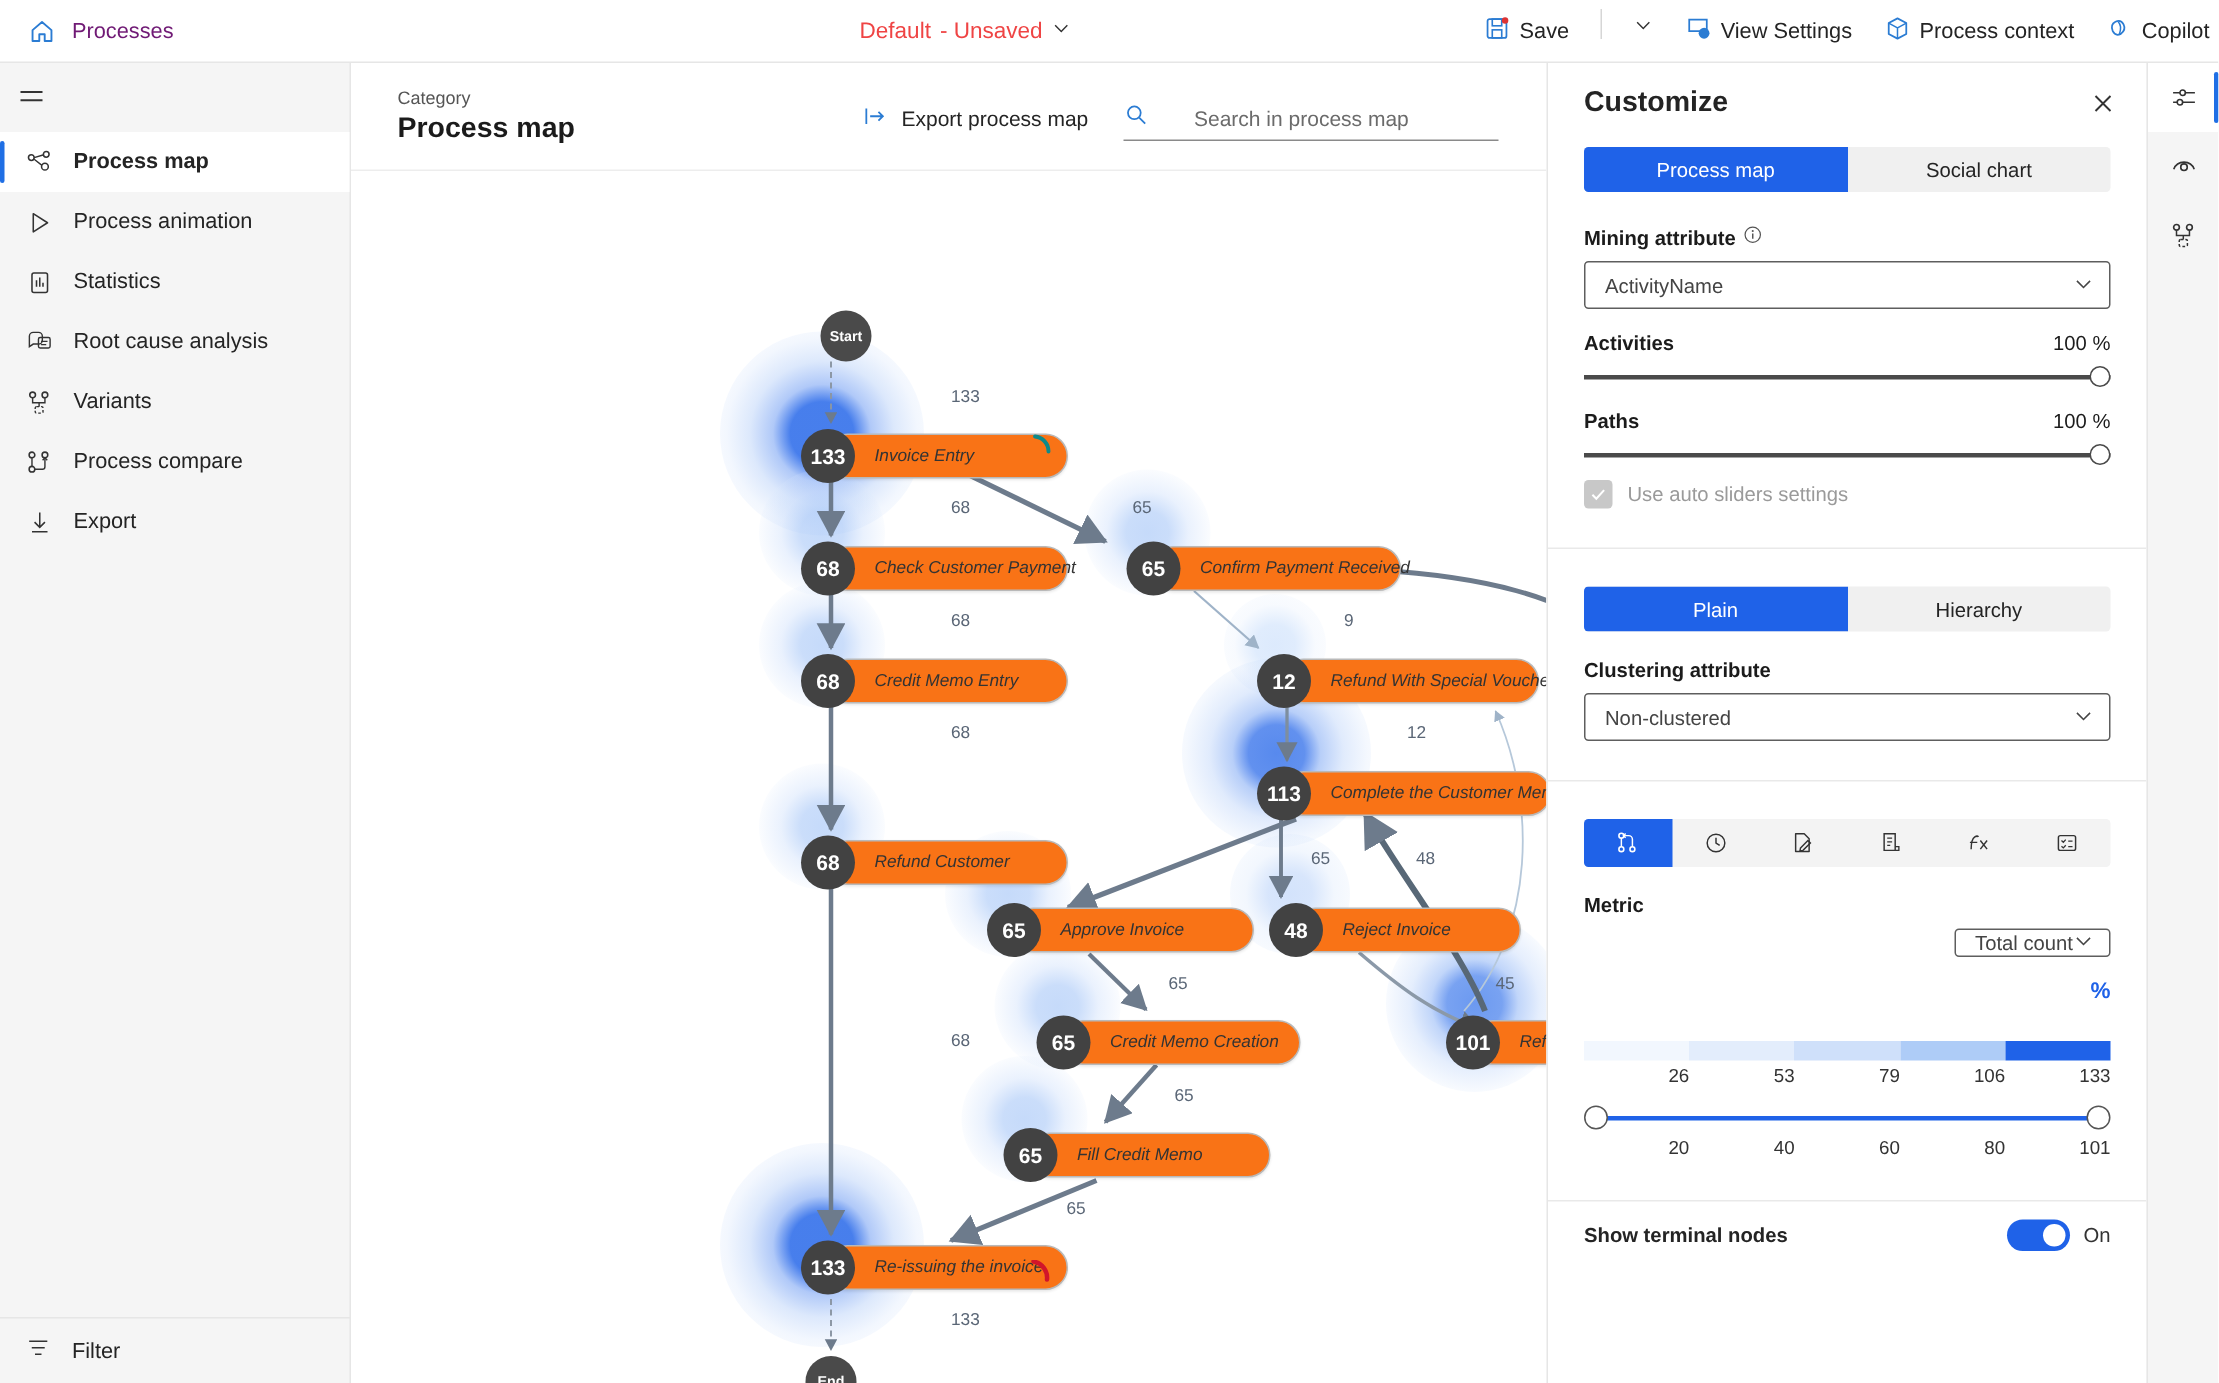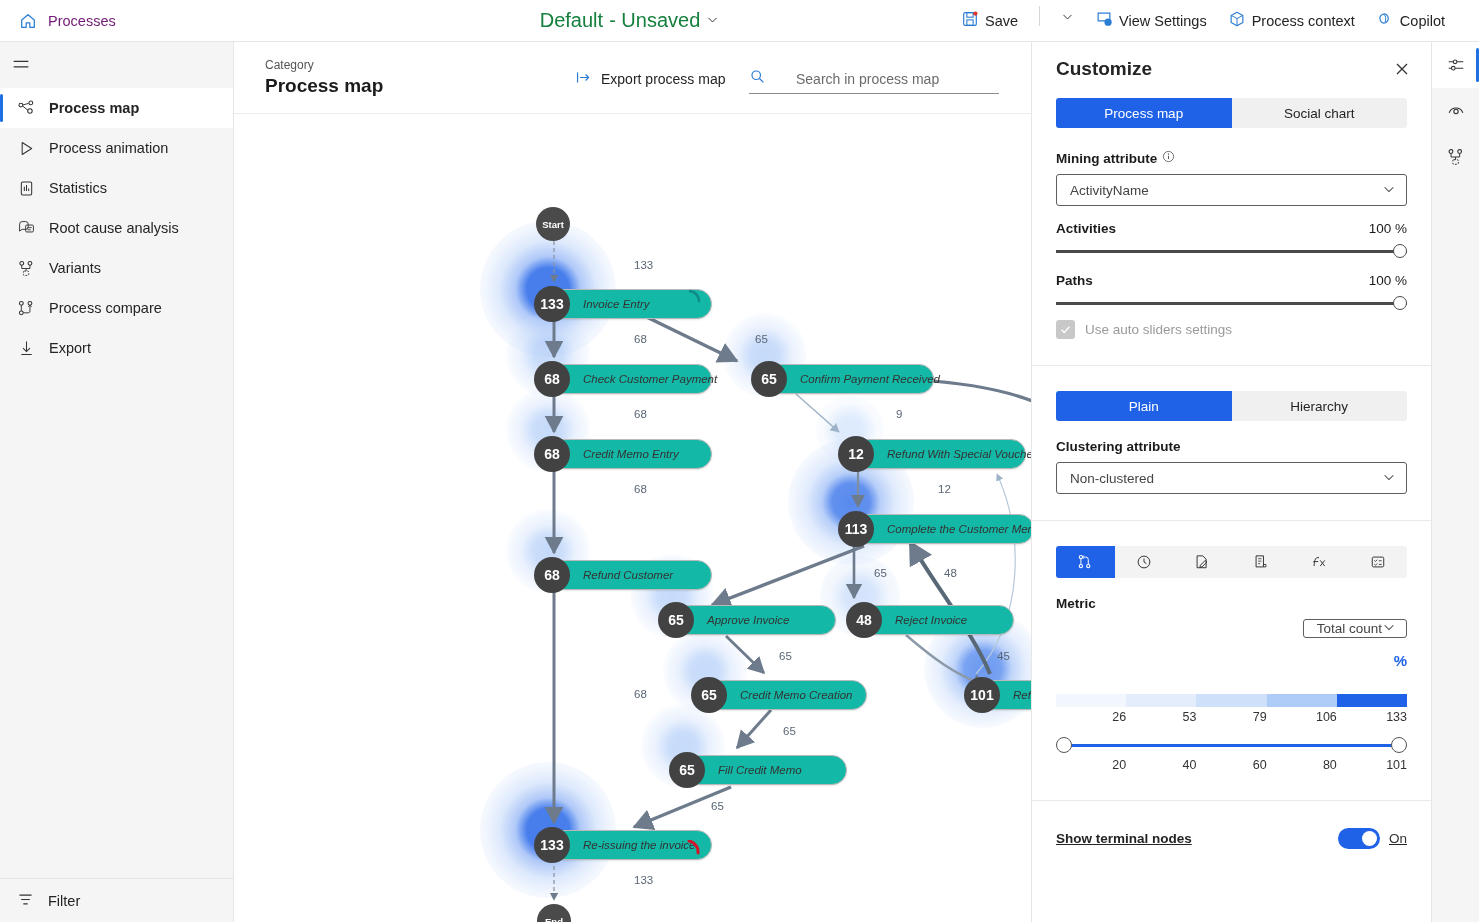--- a/index.html
+++ b/index.html
@@ -17,22 +17,22 @@
   .topbar {
     position: absolute; top: 0; left: 0; width: 1479px; height: 42px;
     background: #ffffff;
     border-bottom: 1px solid #e6e6e6;
     display: flex; align-items: center;
   }
   .tb-left { display: flex; align-items: center; gap: 10px; padding-left: 18px; width: 300px; }
   .tb-home { width: 20px; height: 20px; display:flex; align-items:center; justify-content:center; }
   .tb-title { font-size: 14.5px; color: #701a75; }
   .tb-center { flex: 1; display: flex; align-items: center; justify-content: center; gap: 6px; }
-  .tb-doc { font-size: 20px; color: #15803d; }
-  .tb-right { display: flex; align-items: flex-start; gap: 17px; padding-right: 32px; }
+  .tb-doc { font-size: 15px; color: #ef4444; }
+  .tb-right { display: flex; align-items: flex-start; gap: 17px; padding-right: 4px; }
   .tb-btn { display: flex; align-items: center; gap: 6px; font-size: 14.5px; color: #242424; cursor: pointer; padding: 4px 2px; }
   .tb-sep { width: 1px; height: 20px; background: #d6d6d6; margin: 0 2px; }
   .chev { display:inline-block; }
 
   
   .leftnav {
     position: absolute; top: 42px; left: 0; width: 234px; height: 880px;
     background: #f5f5f5; border-right: 1px solid #e6e6e6;
   }
   .hamburger { height: 46px; display: flex; align-items: center; padding-left: 10px; cursor: pointer; }
@@ -76,21 +76,21 @@
   }
   .ch-search input::placeholder { color: #6b6b6b; }
 
   
   .map { position: absolute; top: 72px; left: 0; width: 797px; height: 808px; }
   .map svg { position: absolute; top: 0; left: 0; }
 
   .node { position: absolute; height: 30px; }
   .node .pill {
     position: absolute; left: 16px; top: 0; height: 30px;
-    background: #14b8a6; border: 1px solid #b9b9b9; border-radius: 15px;
+    background: #f97316; border: 1px solid #b9b9b9; border-radius: 15px;
     display: flex; align-items: center; padding-left: 32px; padding-right: 14px;
     font-size: 11.5px; font-style: italic; color: #333; white-space: nowrap;
     box-shadow: 0 1px 2px rgba(0,0,0,0.10);
   }
   .node .badge {
     position: absolute; left: 0; top: -3px; width: 36px; height: 36px; border-radius: 50%;
     background: #424242; color: #fff; display: flex; align-items: center; justify-content: center;
     font-size: 14px; font-weight: bold; z-index: 3;
   }
   .glow { position: absolute; border-radius: 50%; z-index: 0; pointer-events: none; }
@@ -434,21 +434,21 @@
 
         <path d="M492,522 L530,559" stroke="#6d7b8c" stroke-width="2.8" fill="none" marker-end="url(#ah)"></path>
 
         <path d="M537,596 L503,634" stroke="#6d7b8c" stroke-width="3" fill="none" marker-end="url(#ah)"></path>
 
         <path d="M497,673 L400,713" stroke="#6d7b8c" stroke-width="3.4" fill="none" marker-end="url(#ah)"></path>
 
         <path d="M320,752 L320,786" stroke="#8b96a4" stroke-width="1.3" fill="none" stroke-dasharray="4 3" marker-end="url(#ahd)"></path>
       </svg>
 
-      <div class="term" style="left:302px;top:93px;">
+      <div class="term" style="left:313px;top:93px;">
         <span>Start</span>
       </div>
       <div class="term" style="left:303px;top:790px;">
         <span>End</span>
       </div>
 
       <div class="node" style="left:300px;top:175px;">
         <div class="badge">133</div>
         <div class="pill" style="width:162px;">Invoice Entry</div>
         <svg class="arc-teal" style="left:152px;top:-1px;">
@@ -706,21 +706,21 @@
         <span>20</span>
         <span>40</span>
         <span>60</span>
         <span>80</span>
         <span>101</span>
       </div>
     </div>
 
     <div class="divider" style="margin-top:28px;"></div>
 
-    <div class="rp-sec" style="margin-top:27px;text-decoration:underline;">
+    <div class="rp-sec" style="margin-top:12px;">
       <div class="togrow">
         <span class="lbl">Show terminal nodes</span>
         <span class="tog">
           <span class="switch"></span>
           <span class="on-txt">On</span>
         </span>
       </div>
     </div>
   </div>
 

